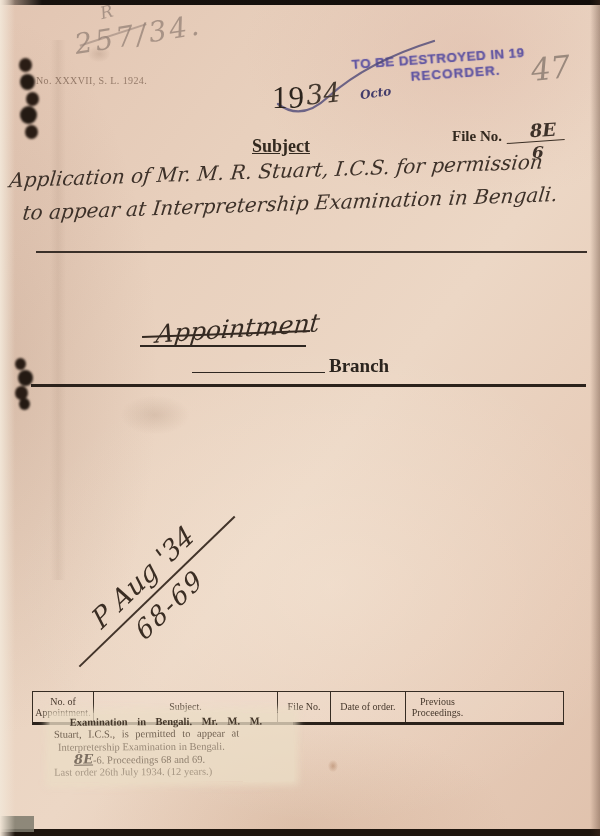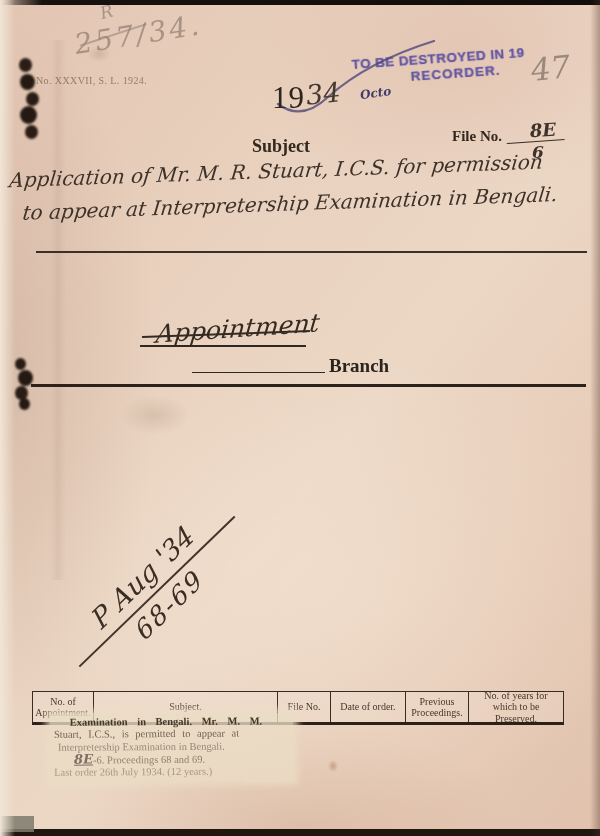--- a/index.html
+++ b/index.html
@@ -34,21 +34,21 @@
     text-shadow:0 0 1px rgba(87,77,161,.75);filter:blur(.3px);opacity:.92;}
   .stamp .l1{font-size:13.5px;letter-spacing:.4px;white-space:nowrap;}
   .stamp .l2{font-size:13.5px;letter-spacing:1px;margin-left:58px;margin-top:1px;}
   .stamp-year{left:531px;top:50px;font-size:31px;transform:rotate(-6deg);color:rgba(140,124,114,.85);}
   
   .year-printed{left:272px;top:80px;font-size:31px;color:#2c241d;letter-spacing:1px;}
   .hand{font-family:"DejaVu Serif",serif;font-style:italic;color:#3d3129;}
   .year-written{left:306px;top:78px;font-size:27px;transform:rotate(-6deg);color:#45392f;}
   .year-note{left:360px;top:86px;font-size:12px;transform:rotate(-8deg);color:#433c6b;font-weight:bold;}
   
-  .subject-label{left:252px;top:136px;font-size:18px;font-weight:bold;color:#33291f;}
+  .subject-label{left:252px;top:136px;font-size:18px;font-weight:bold;color:#33291f;text-decoration:underline;}
   .fileno{left:452px;top:128px;font-size:15px;font-weight:bold;color:#33291f;}
   .fileno-frac{position:absolute;left:54px;top:-8px;width:58px;}
   .fileno-num{font-size:18px;text-align:right;padding-right:8px;border-bottom:1.6px solid #3a2e24;transform:rotate(-4deg);}
   .fileno-den{font-size:17px;padding-left:26px;}
   
   .subject-hand{left:10px;top:158px;width:586px;transform:rotate(-2deg);font-size:20px;}
   .subject-hand .s1{white-space:nowrap;transform:skewX(-8deg);display:block;}
   .subject-hand .s2{white-space:nowrap;transform:skewX(-8deg);display:block;margin-top:9px;margin-left:12px;}
   
   .rule-top{left:36px;top:251px;width:551px;height:2px;background:#3a3029;}
@@ -149,21 +149,20 @@
     <div class="slash"></div>
     <div class="d2">68-69</div>
   </div>
 
   <div class="abs ptable">
     <div class="cell c1">No. of Appointment.</div>
     <div class="cell c2">Subject.</div>
     <div class="cell c3">File No.</div>
     <div class="cell c4">Date of order.</div>
     <div class="cell c5">Previous Proceedings.</div>
-    <div class="cell c6">No. of years for which to be Preserved.</div>
   </div>
 
   <div class="abs clipping">
     <div class="k1">Examination in Bengali. Mr. M. M.</div>
     <div class="k2">Stuart, I.C.S., is permitted to appear at</div>
     <div class="k3">Interpretership Examination in Bengali.</div>
     <div class="k4"><span class="hand-8e">8E</span><span>-6. Proceedings 68 and 69.</span></div>
     <div class="k5">Last order 26th July 1934. (12 years.)</div>
   </div>
 

